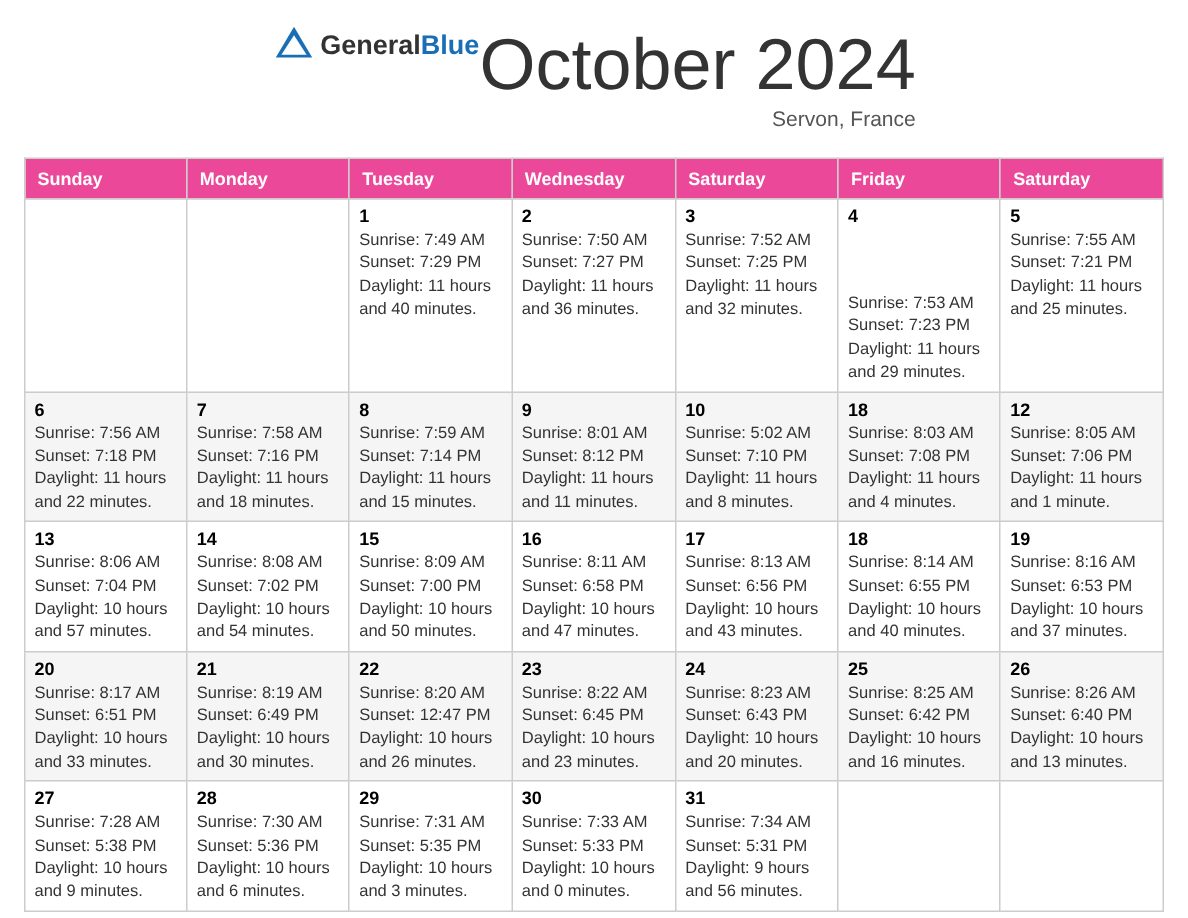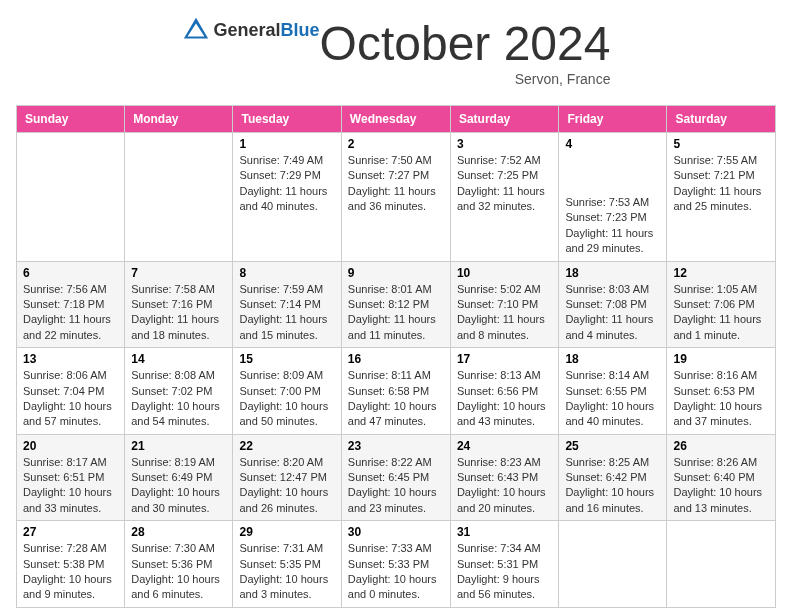--- a/index.html
+++ b/index.html
@@ -184,21 +184,21 @@
 Daylight: 11 hours and 8 minutes.</div>
         </td>
         <td>
           <div class="day-number">18</div>
           <div class="day-info" style="white-space: pre-line;">Sunrise: 8:03 AM
 Sunset: 7:08 PM
 Daylight: 11 hours and 4 minutes.</div>
         </td>
         <td>
           <div class="day-number">12</div>
-          <div class="day-info" style="white-space: pre-line;">Sunrise: 1:05 AM
+          <div class="day-info" style="white-space: pre-line;">Sunrise: 8:05 AM
 Sunset: 7:06 PM
 Daylight: 11 hours and 1 minute.</div>
         </td>
       </tr>
       <tr>
         <td>
           <div class="day-number">13</div>
           <div class="day-info" style="white-space: pre-line;">Sunrise: 8:06 AM
 Sunset: 7:04 PM
 Daylight: 10 hours and 57 minutes.</div>

